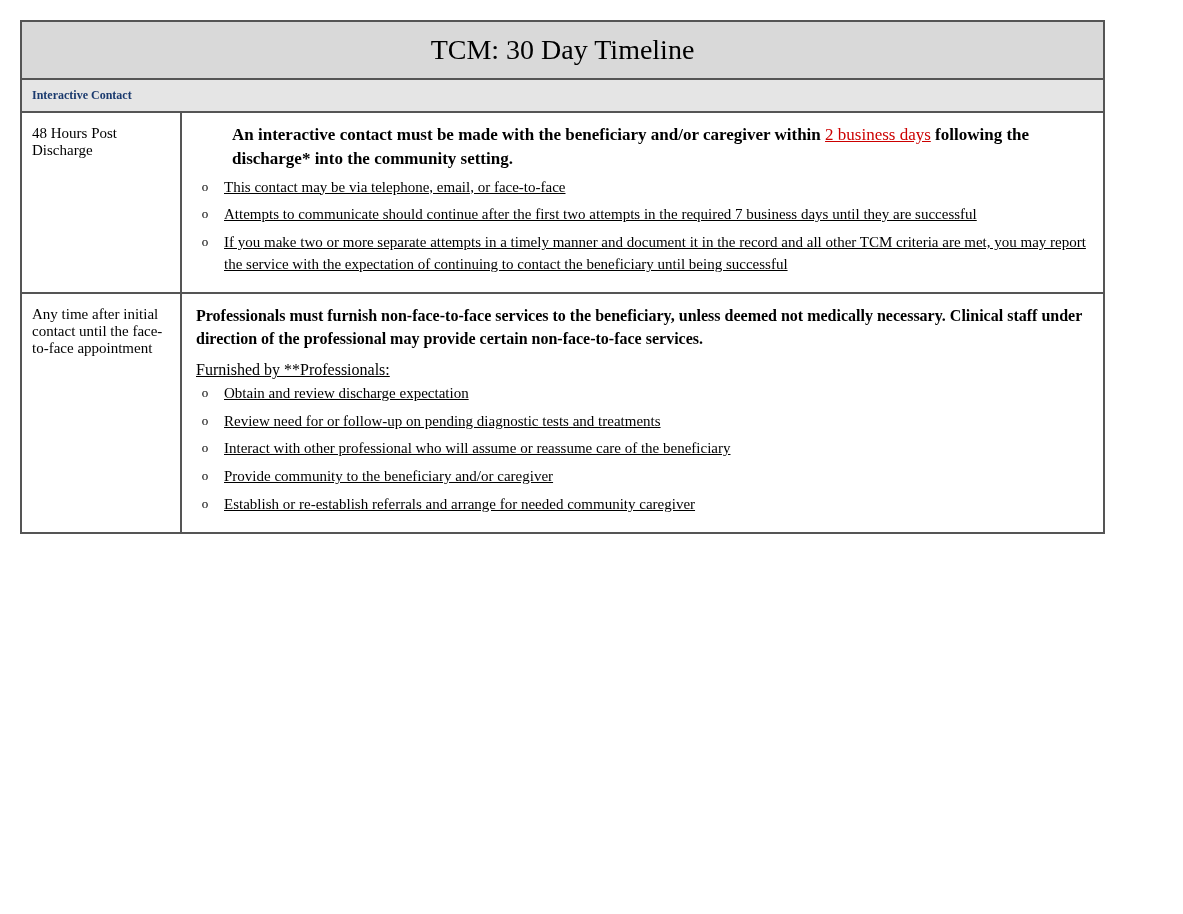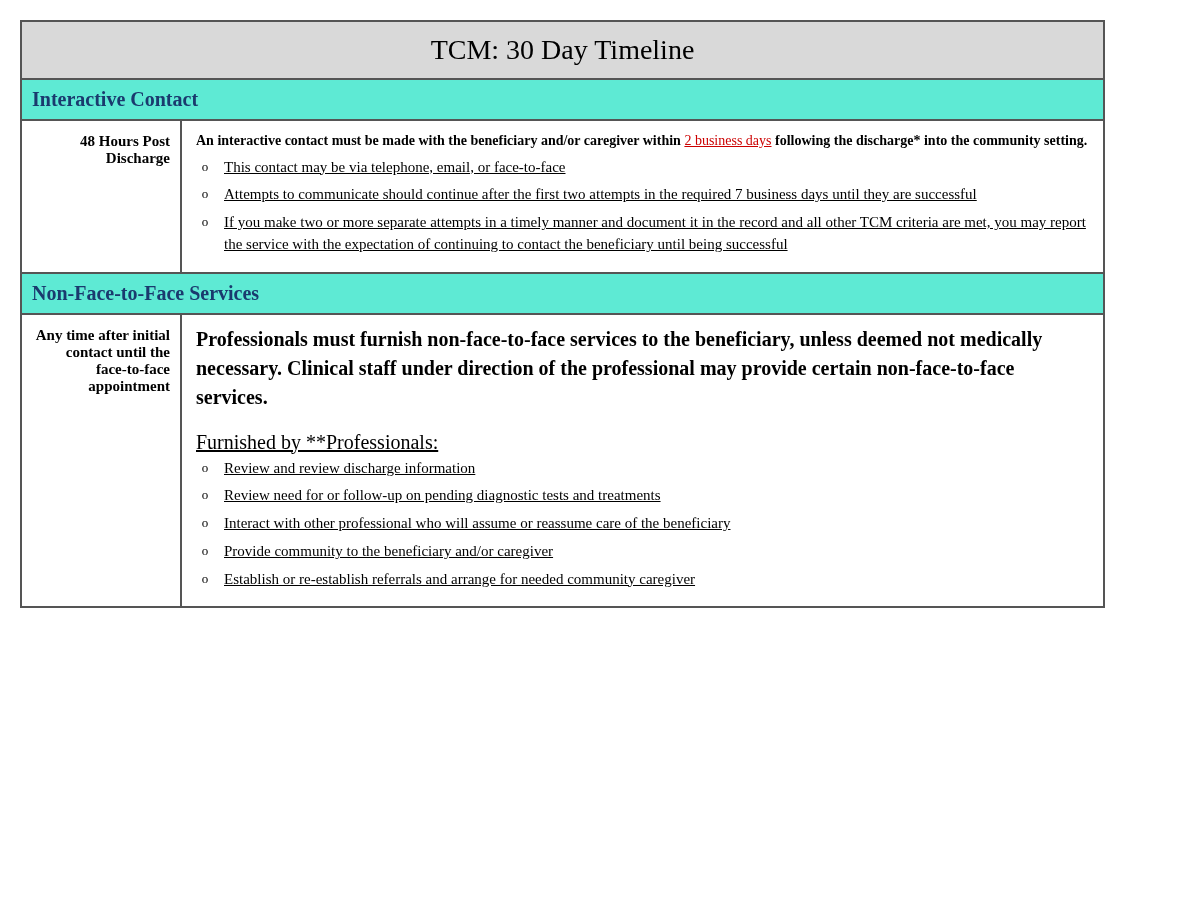--- a/index.html
+++ b/index.html
@@ -32,58 +32,58 @@
       background-color: #d9d9d9;
       text-align: center;
       font-size: 28px;
       font-weight: normal;
       font-family: 'Times New Roman', Times, serif;
       padding: 12px 10px;
       border: 2px solid #555;
     }
 
     .section-header-row td {
-      background-color: #5eead4;
-      font-size: 20px;
+      background-color: #e5e5e5;
+      font-size: 12px;
       font-weight: bold;
       color: #1a3a6e;
       padding: 8px 10px;
       border: 2px solid #555;
     }
 
     .content-row td {
       border: 2px solid #555;
       vertical-align: top;
       padding: 10px 12px;
     }
 
     .left-col {
       width: 160px;
       font-size: 15px;
-      font-weight: bold;
+      font-weight: normal;
       vertical-align: top;
       padding: 12px 10px !important;
-      text-align: right;
     }
 
     .right-col {
       padding: 10px 14px !important;
     }
 
     .red-underline {
       color: #cc0000;
       text-decoration: underline;
       font-weight: normal;
     }
 
     .intro-text {
-      font-size: 14px;
+      font-size: 17px;
       font-weight: bold;
       margin-bottom: 6px;
       line-height: 1.4;
+      margin-left: 36px;
     }
 
     .bullet-list {
       list-style: none;
       margin: 4px 0 0 0;
       padding: 0;
     }
 
     .bullet-list li {
       display: flex;
@@ -100,31 +100,31 @@
       font-size: 13px;
       padding-top: 1px;
     }
 
     .bullet-list li .bullet-text {
       flex: 1;
       text-decoration: underline;
     }
 
     .furnished-label {
-      font-size: 20px;
+      font-size: 16px;
       text-decoration: underline;
       margin-bottom: 4px;
       margin-top: 6px;
     }
 
     .nff-intro {
-      font-size: 20px;
+      font-size: 16px;
       font-weight: bold;
       line-height: 1.45;
-      margin-bottom: 19px;
+      margin-bottom: 11px;
     }
   </style>
 </head>
 <body>
 
 <div class="page-wrapper">
   <table class="main-table">
 
     <tbody>
         <tr class="title-row">
@@ -151,33 +151,30 @@
             <span class="bullet-text">Attempts to communicate should continue after the first two attempts in the required 7 business days until they are successful</span>
           </li>
           <li>
             <span class="bullet-marker">o</span>
             <span class="bullet-text">If you make two or more separate attempts in a timely manner and document it in the record and all other TCM criteria are met, you may report the service with the expectation of continuing to contact the beneficiary until being successful</span>
           </li>
         </ul>
       </td>
     </tr>
 
-    <tr class="section-header-row">
-      <td colspan="2">Non-Face-to-Face Services</td>
-    </tr>
 
     <tr class="content-row">
       <td class="left-col">Any time after initial contact until the face-to-face appointment</td>
       <td class="right-col">
         <div class="nff-intro">Professionals must furnish non-face-to-face services to the beneficiary, unless deemed not medically necessary. Clinical staff under direction of the professional may provide certain non-face-to-face services.</div>
         <div class="furnished-label">Furnished by **Professionals:</div>
         <ul class="bullet-list">
           <li>
             <span class="bullet-marker">o</span>
-            <span class="bullet-text">Review and review discharge information</span>
+            <span class="bullet-text">Obtain and review discharge expectation</span>
           </li>
           <li>
             <span class="bullet-marker">o</span>
             <span class="bullet-text">Review need for or follow-up on pending diagnostic tests and treatments</span>
           </li>
           <li>
             <span class="bullet-marker">o</span>
             <span class="bullet-text">Interact with other professional who will assume or reassume care of the beneficiary</span>
           </li>
           <li>

